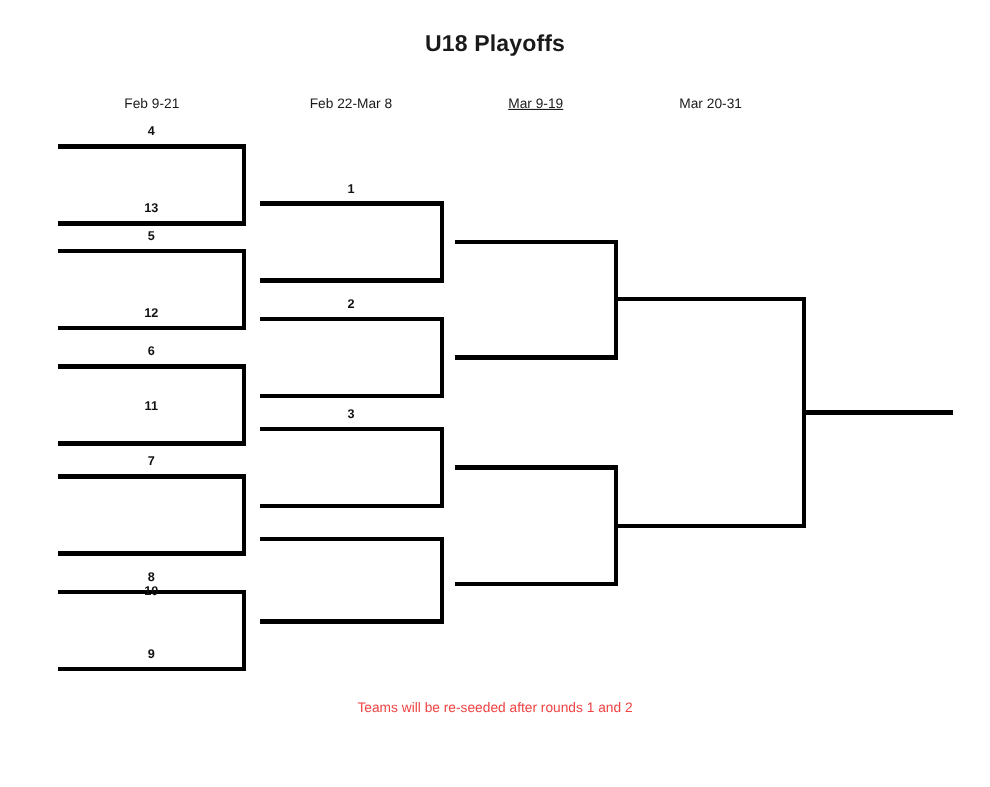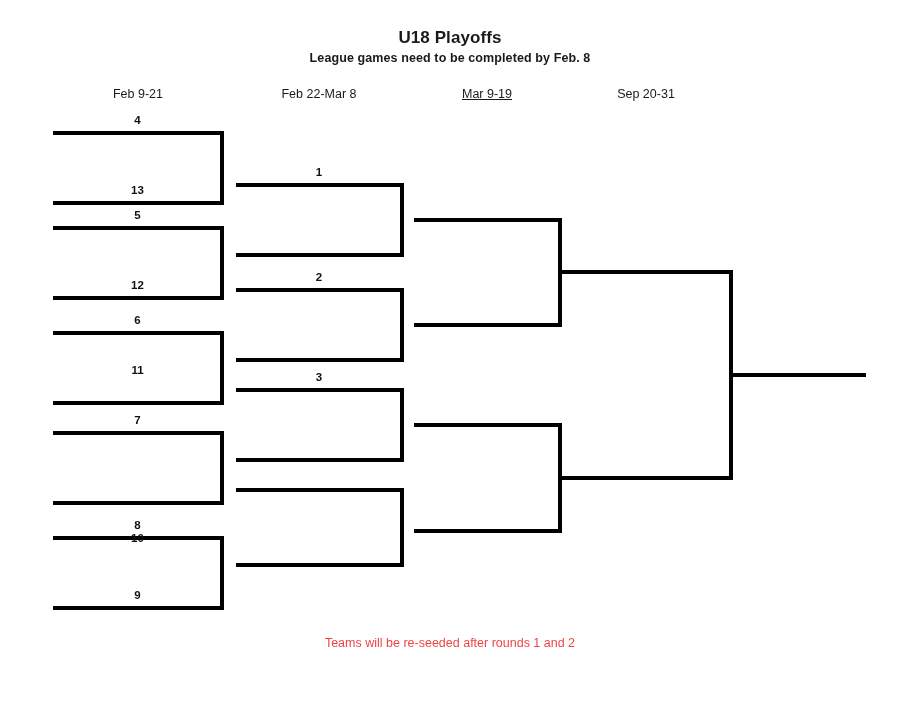--- a/index.html
+++ b/index.html
@@ -20,21 +20,21 @@
     position: relative;
     width: 900px;
     height: 715px;
   }
   .title {
     position: absolute;
     top: 28px;
     left: 0;
     width: 900px;
     text-align: center;
-    font-size: 17px;
+    font-size: 21px;
     font-weight: bold;
     letter-spacing: 0.1px;
   }
   .subtitle {
     position: absolute;
     top: 51px;
     left: 0;
     width: 900px;
     text-align: center;
     font-size: 12.5px;
@@ -87,27 +87,26 @@
     color: #ef4444;
   }
 </style>
 </head>
 <body>
 
 <div id="bracket-page">
 
   <div class="title">U18 Playoffs</div>
 
-  <div class="subtitle">League games need to be completed by Feb. 8</div>
 
   <div class="round-headers" id="round-headers">
       <div class="round-header" style="left: 138px;">Feb 9-21</div>
       <div class="round-header" style="left: 319px;">Feb 22-Mar 8</div>
       <div class="round-header" style="left: 487px; text-decoration: underline;">Mar 9-19</div>
-      <div class="round-header" style="left: 646px;">Sep 20-31</div>
+      <div class="round-header" style="left: 646px;">Mar 20-31</div>
     </div>
 
   <svg class="bracket-lines" id="bracket-svg" viewBox="0 0 900 715" xmlns="http://www.w3.org/2000/svg">
       <line x1="53" y1="133" x2="222" y2="133" stroke="#000000" stroke-width="4" shape-rendering="crispEdges"></line>
       <line x1="53" y1="203" x2="222" y2="203" stroke="#000000" stroke-width="4" shape-rendering="crispEdges"></line>
       <line x1="222" y1="131" x2="222" y2="205" stroke="#000000" stroke-width="4" shape-rendering="crispEdges"></line>
       <line x1="53" y1="228" x2="222" y2="228" stroke="#000000" stroke-width="4" shape-rendering="crispEdges"></line>
       <line x1="53" y1="298" x2="222" y2="298" stroke="#000000" stroke-width="4" shape-rendering="crispEdges"></line>
       <line x1="222" y1="226" x2="222" y2="300" stroke="#000000" stroke-width="4" shape-rendering="crispEdges"></line>
       <line x1="53" y1="333" x2="222" y2="333" stroke="#000000" stroke-width="4" shape-rendering="crispEdges"></line>

